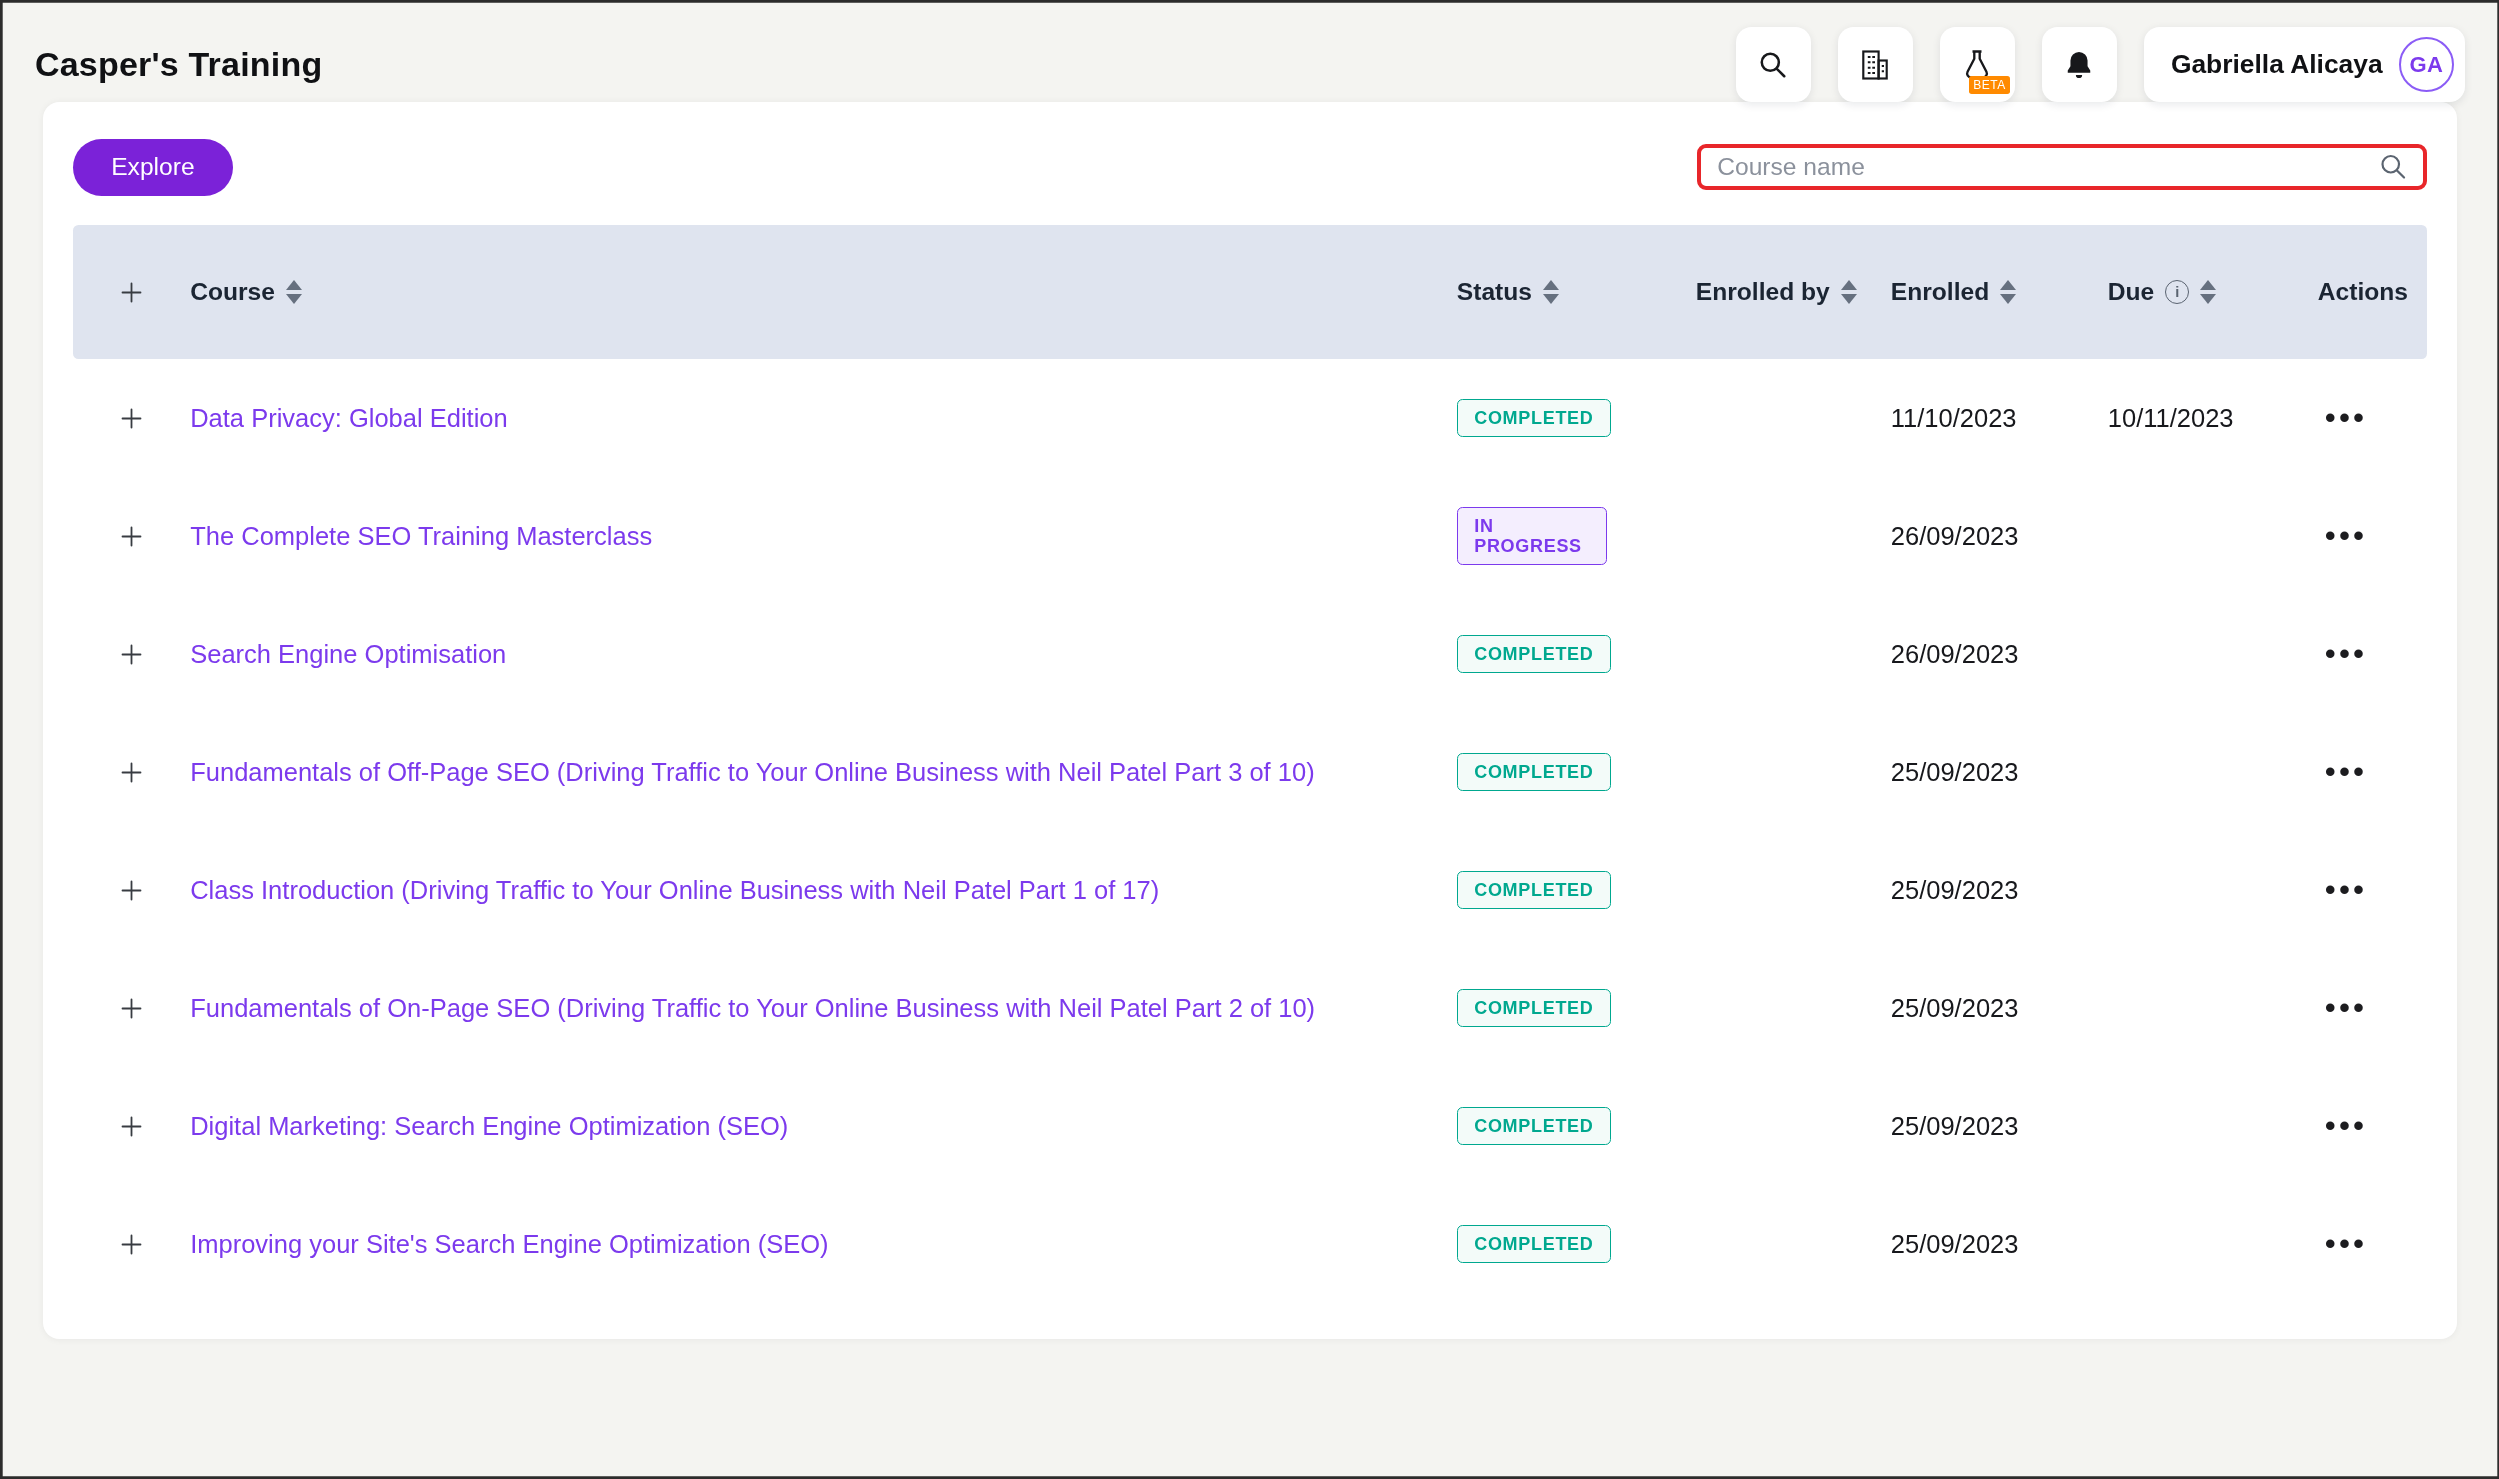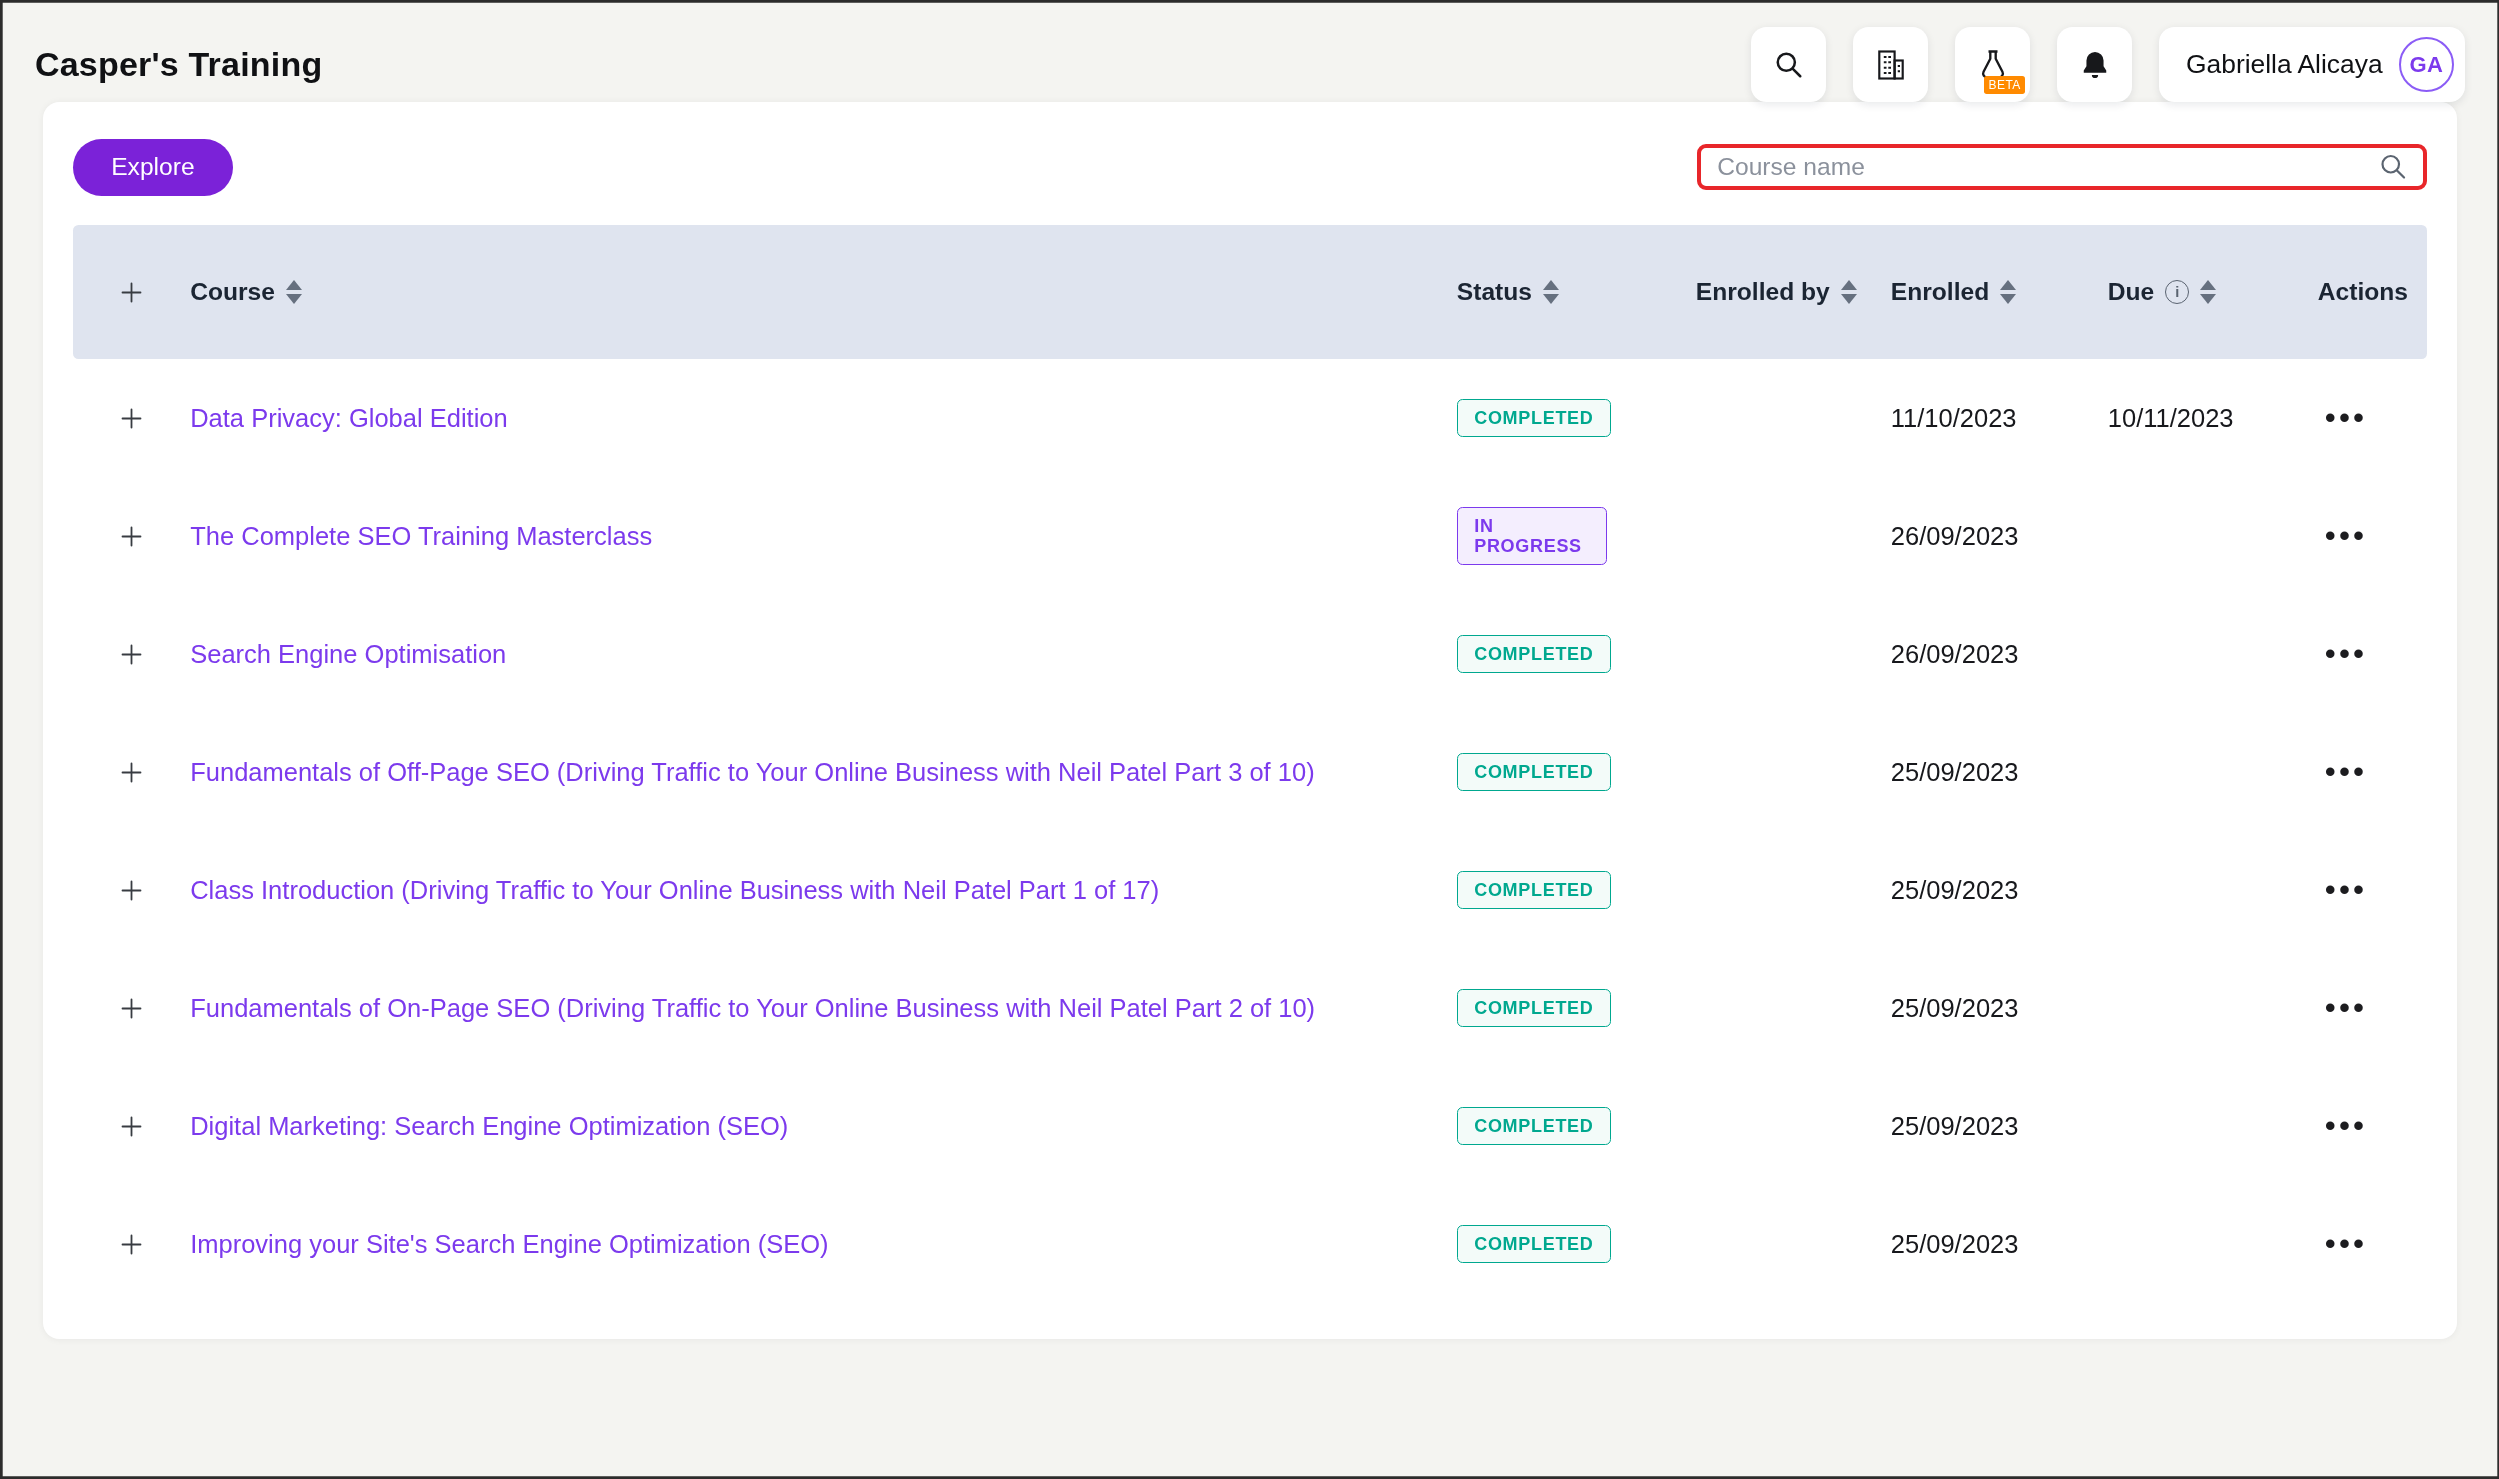--- a/index.html
+++ b/index.html
@@ -22,21 +22,21 @@
     cursor:pointer; position:relative;
   }
   .beta-tag {
     position:absolute; right:4.6px; bottom:8px; background:#ff8a00; color:#fff;
     font-size:12px; font-weight:400; padding:1.8px 4.6px; border-radius:2.7px; letter-spacing:0.5px;
   }
   .user-chip {
     height:75px; background:#fff; border-radius:15.5px; box-shadow:0 2.7px 9px rgba(16,24,40,.09);
     display:flex; align-items:center; gap:16.4px; padding:0 11px 0 27px; cursor:pointer;
   }
-  .user-name { font-size:26.4px; font-weight:400; }
+  .user-name { font-size:26.4px; font-weight:700; }
   .avatar {
     width:55px; height:55px; border-radius:50%; border:2.7px solid #8b5cf6;
     color:var(--link-purple,#7c3aed); font-size:22px; font-weight:600;
     display:flex; align-items:center; justify-content:center; letter-spacing:0.5px;
   }
 
   
   .page-title { font-size:60px; font-weight:800; margin:104px 0 48px 7.3px; letter-spacing:0.3px; }
 
   

